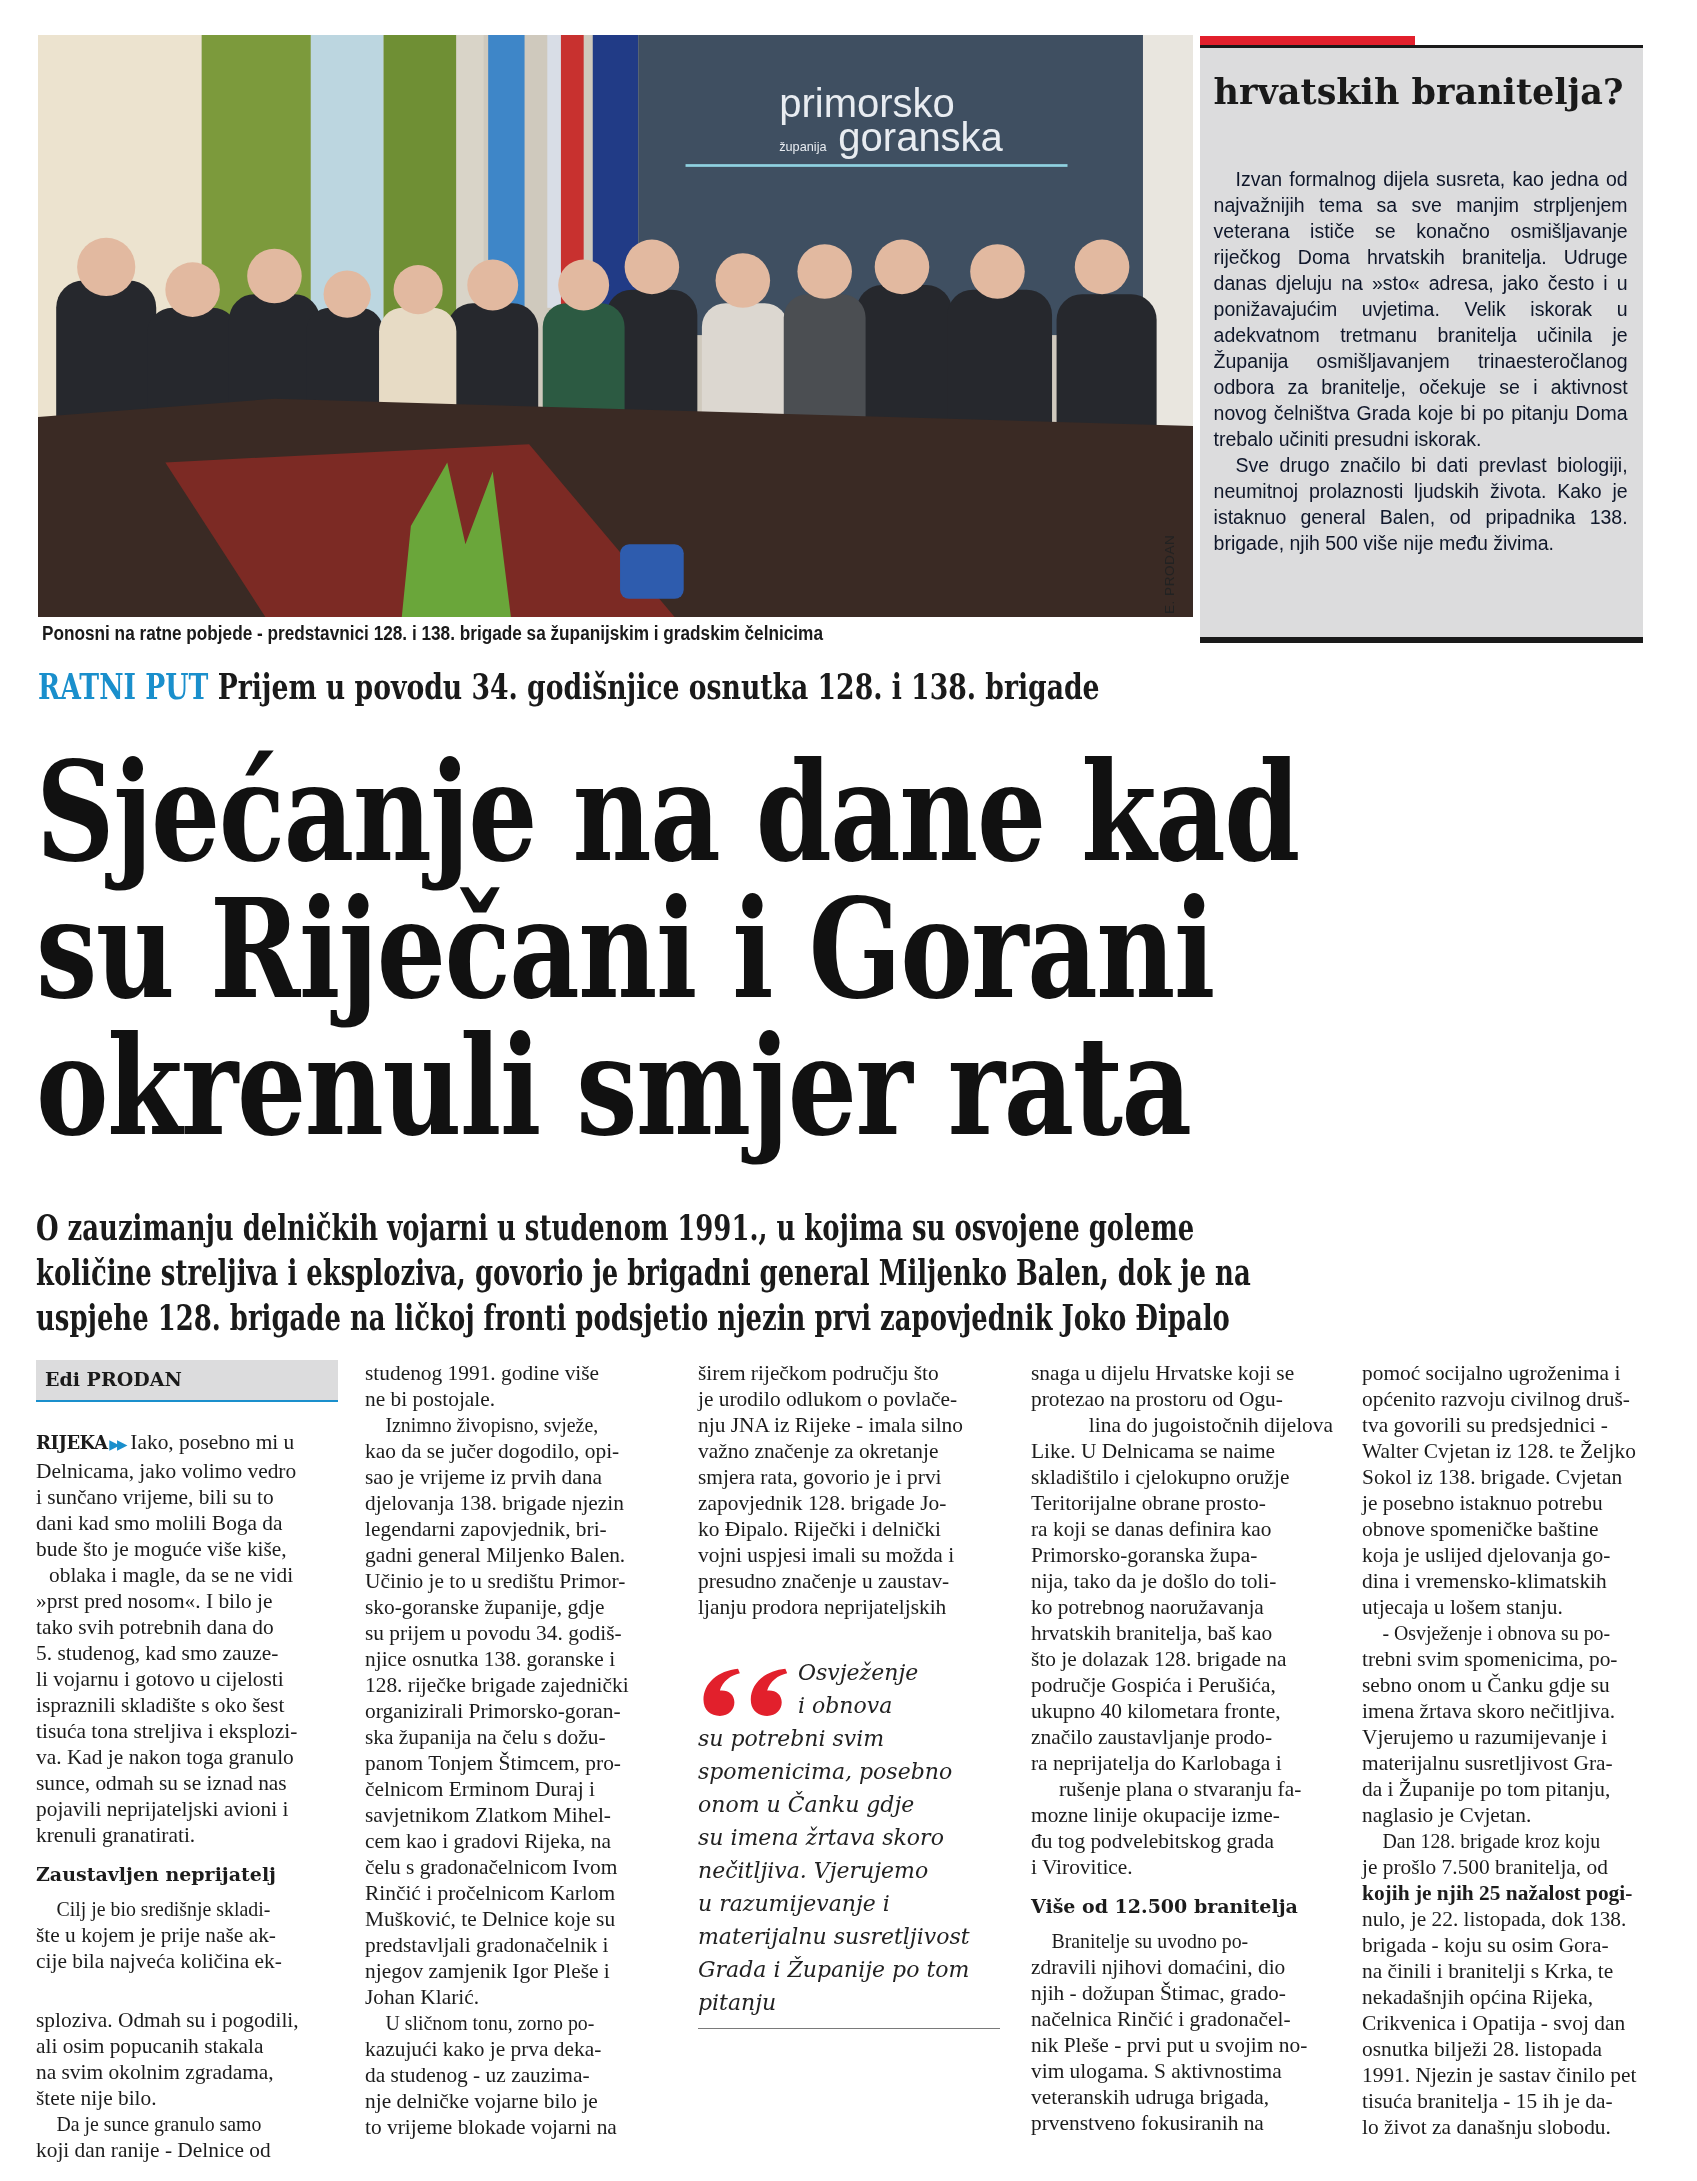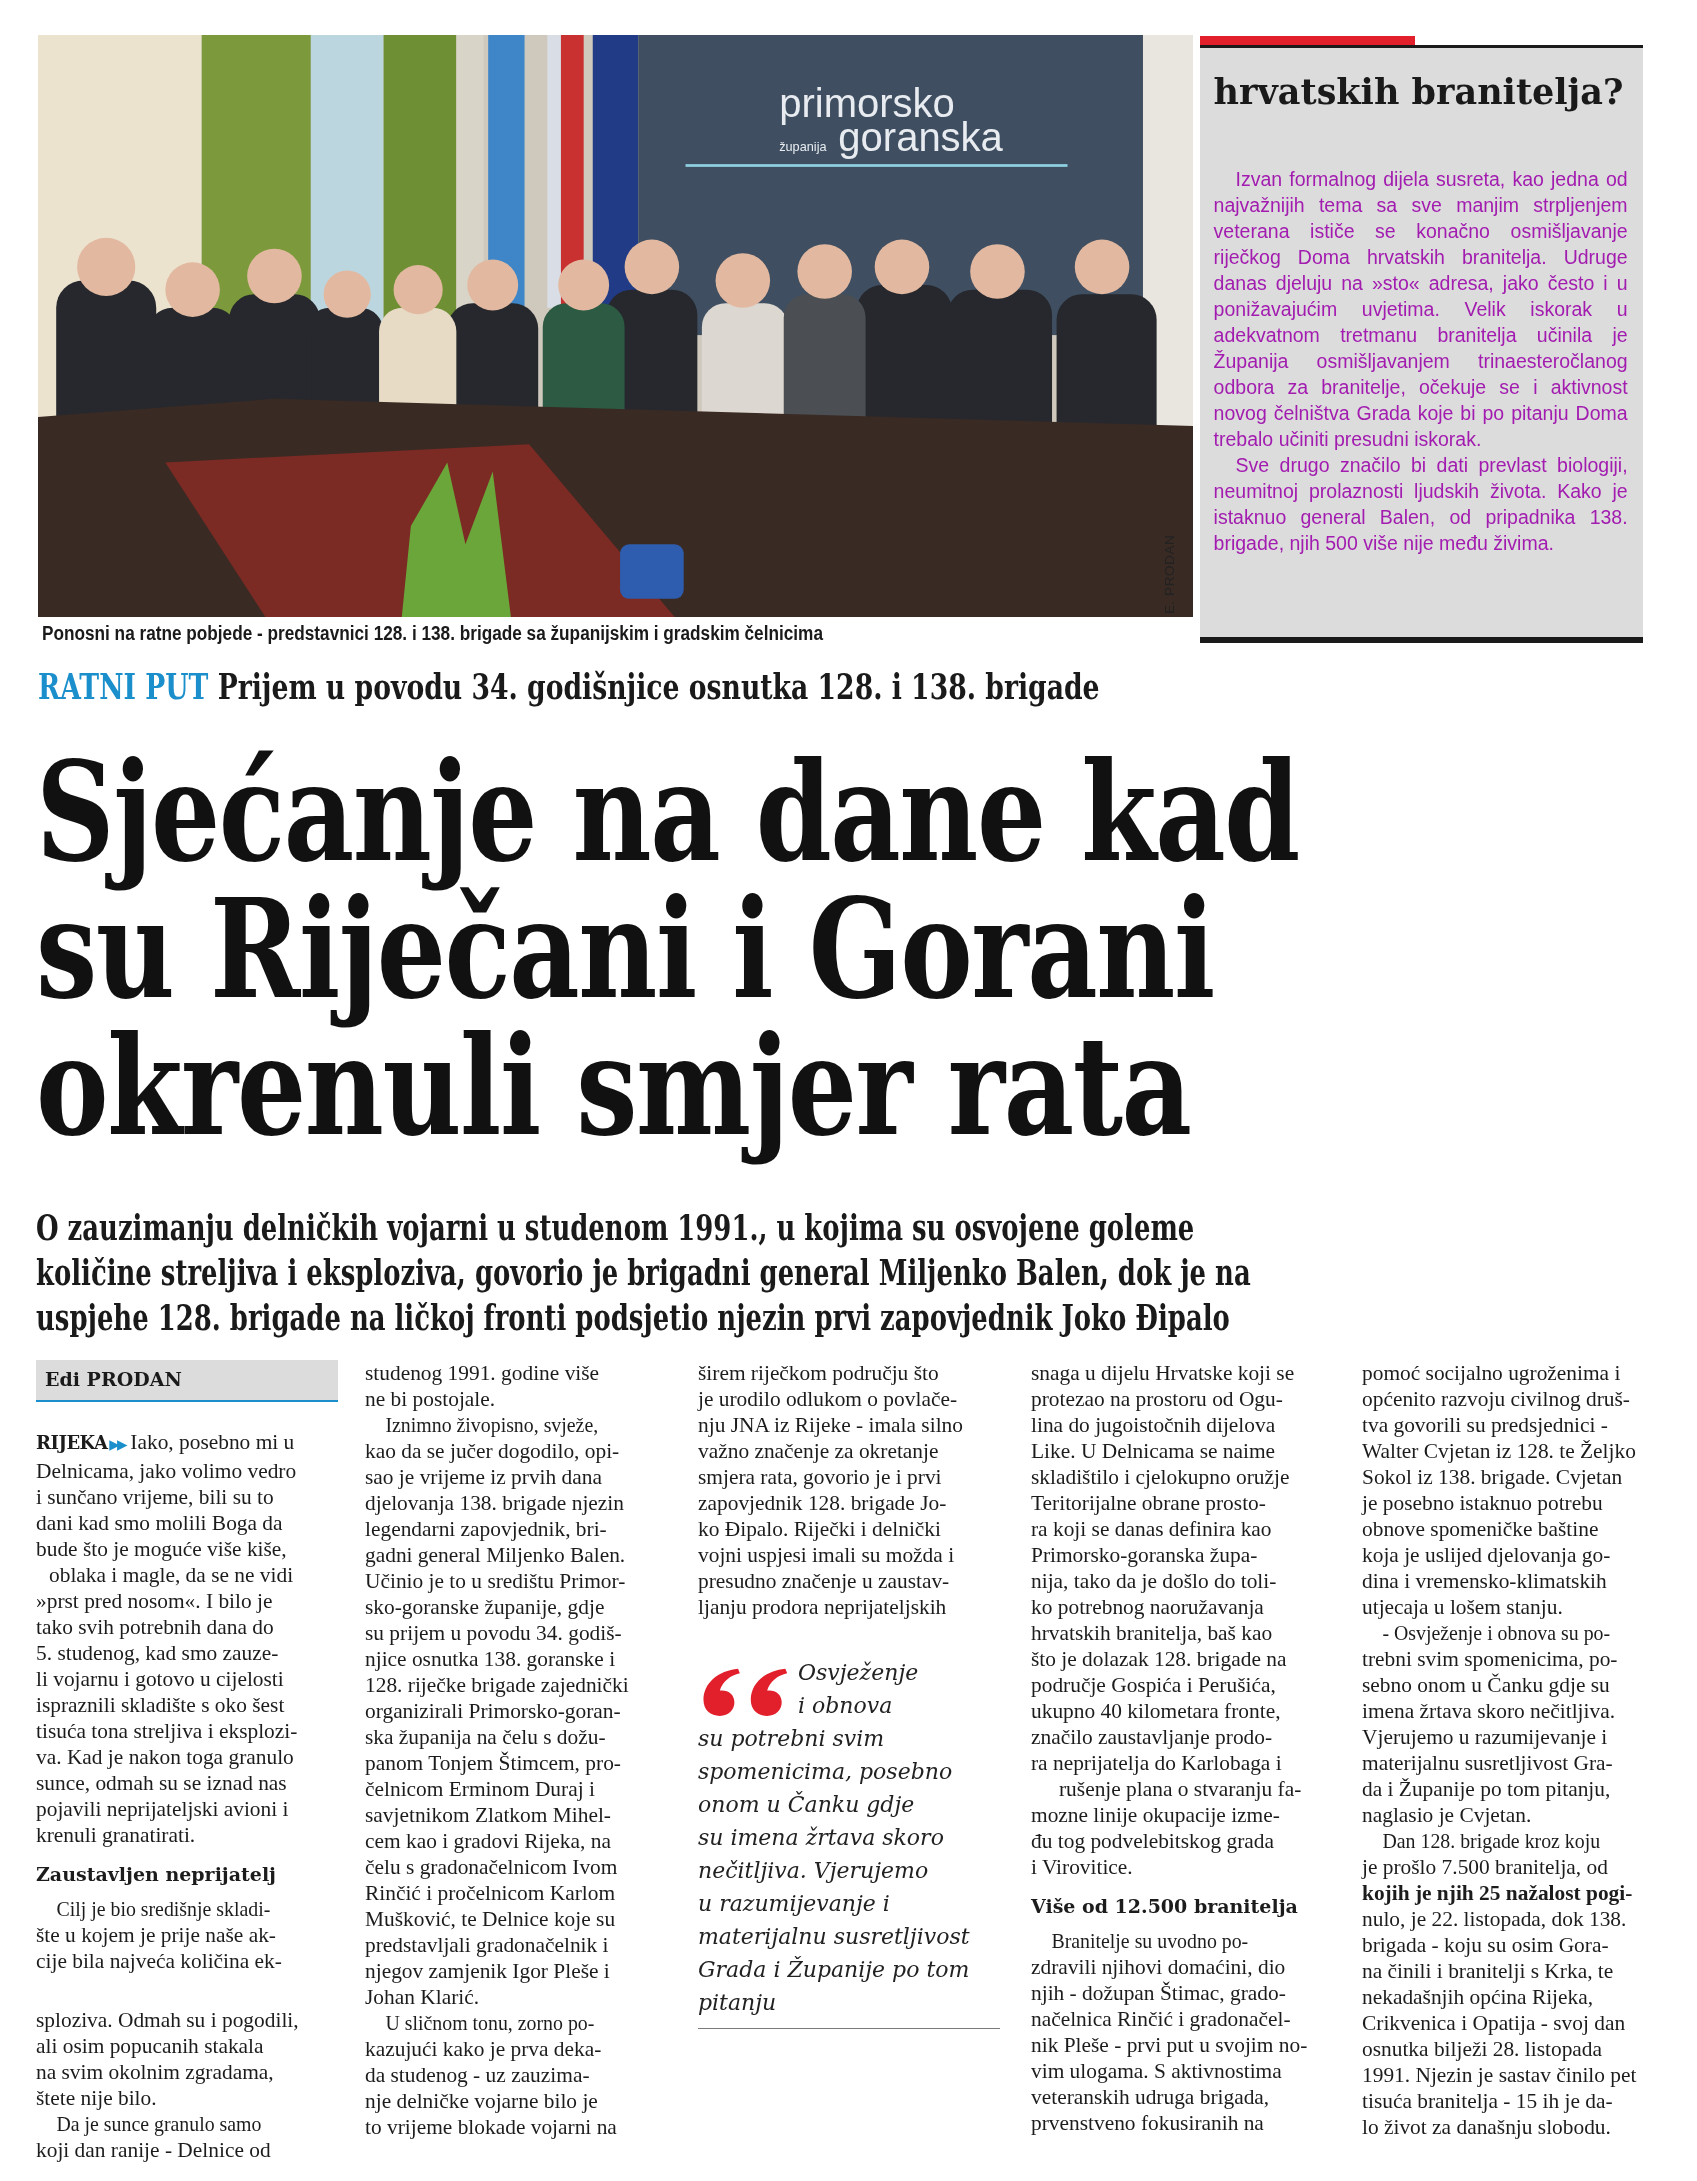--- a/index.html
+++ b/index.html
@@ -29,21 +29,21 @@
     position: absolute; left: 1200px; top: 48px; width: 443px; height: 595px;
     background: #dcdcdd;
   }
   .side-bottom-line { position: absolute; left: 1200px; top: 637px; width: 443px; height: 6.4px; background: #1a1a1a; }
   .side-title {
     position: absolute; left: 13.6px; top: 22px; width: 427px;
     font-family: "DejaVu Serif", serif; font-weight: bold; font-size: 35px; line-height: 44px; color: #1a1a1a;
   }
   .side-text {
     position: absolute; left: 13.6px; top: 118px; width: 414px;
-    font-family: "Liberation Sans", sans-serif; font-size: 19.5px; line-height: 26px; color: #a21caf;
+    font-family: "Liberation Sans", sans-serif; font-size: 19.5px; line-height: 26px; color: #0f172a;
     text-align: justify; hyphens: manual;
   }
   .side-text p { margin: 0; text-indent: 22px; }
 
   
   .kicker {
     position: absolute; left: 38px; top: 664px; white-space: nowrap;
     font-family: "DejaVu Serif", serif; font-weight: bold; font-size: 36px; line-height: 45px;
     transform: scaleX(0.74); transform-origin: left top;
   }
@@ -314,21 +314,21 @@
       <span class="ln">Grada i Županije po tom</span>
       <span class="ln">pitanju</span>
     </div>
   <div class="pq-rule"></div>
 </div>
 
 <div class="col col4">
   <div id="col4a">
       <span class="ln" style="transform: scaleX(1);">snaga u dijelu Hrvatske koji se</span>
       <span class="ln" style="transform: scaleX(1);">protezao na prostoru od Ogu-</span>
-      <span class="ln" style="transform: scaleX(1);">lina do jugoistočnih dijelova</span>
+      <span class="ln" style="transform: scaleX(1); text-align: right;">lina do jugoistočnih dijelova</span>
       <span class="ln" style="transform: scaleX(1);">Like. U Delnicama se naime</span>
       <span class="ln" style="transform: scaleX(1);">skladištilo i cjelokupno oružje</span>
       <span class="ln" style="transform: scaleX(1);">Teritorijalne obrane prosto-</span>
       <span class="ln" style="transform: scaleX(1);">ra koji se danas definira kao</span>
       <span class="ln" style="transform: scaleX(1);">Primorsko-goranska župa-</span>
       <span class="ln" style="transform: scaleX(1);">nija, tako da je došlo do toli-</span>
       <span class="ln" style="transform: scaleX(1);">ko potrebnog naoružavanja</span>
       <span class="ln" style="transform: scaleX(1);">hrvatskih branitelja, baš kao</span>
       <span class="ln" style="transform: scaleX(1);">što je dolazak 128. brigade na</span>
       <span class="ln" style="transform: scaleX(1);">područje Gospića i Perušića,</span>

